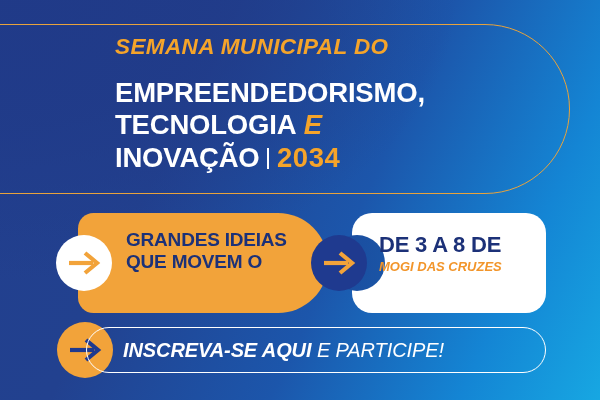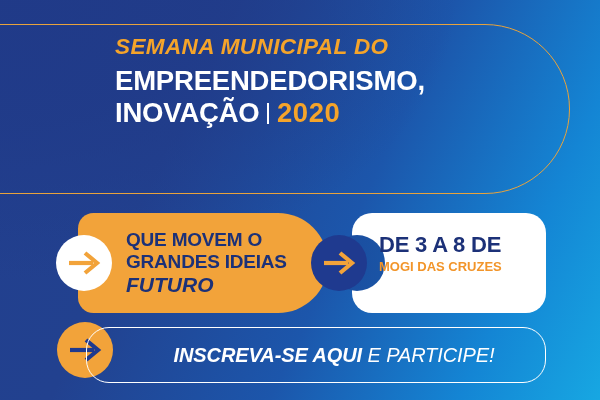--- a/index.html
+++ b/index.html
@@ -59,21 +59,21 @@
     line-height: 1.0;
     white-space: nowrap;
   }
   .t-line {
     font-size: 27.5px;
     font-weight: 800;
     color: #ffffff;
     line-height: 1.16;
     letter-spacing: -0.2px;
     white-space: nowrap;
-    margin-top: 6px;
+    margin-top: 18px;
   }
   .t-line2 { margin-top: 1px; }
   .t-e {
     color: #f5a42a;
     font-style: italic;
     font-weight: 800;
   }
   .t-sep {
     display: inline-block;
     width: 2.5px;
@@ -157,20 +157,21 @@
   .wc-l {
     font-size: 22px;
     font-weight: 600;
     letter-spacing: -0.2px;
     white-space: nowrap;
   }
   .wc-b { font-weight: 800; }
   .wc-city {
     font-size: 13px;
     font-weight: 800;
+    font-style: italic;
     color: #f2952a;
     letter-spacing: 0px;
     margin-top: 3px;
     white-space: nowrap;
   }
 
   
   .circ {
     position: absolute;
     border-radius: 50%;
@@ -193,27 +194,27 @@
     width: 56px; height: 56px;
     background: #f2a33a;
   }
 
   
   .cta-bar {
     position: absolute;
     left: 86px;
     top: 327px;
     width: 460px;
-    height: 56px;
+    height: 46px;
     border: 1.6px solid #ffffff;
     border-radius: 23px;
     box-sizing: border-box;
     display: flex;
     align-items: center;
-    justify-content: center;
+    justify-content: flex-start;
   }
   .cta-text {
     color: #ffffff;
     font-size: 20px;
     font-style: italic;
     letter-spacing: -0.1px;
     white-space: nowrap;
     padding-left: 36px;
   }
   .cta-b { font-weight: 800; }
@@ -226,31 +227,33 @@
 
   <div class="bg-overlay"></div>
   <div class="bg-overlay2"></div>
 
   <div class="hero-outline"></div>
 
   <div class="title-block">
     <div class="t-kicker">SEMANA MUNICIPAL DO</div>
     <div class="t-line">EMPREENDEDORISMO,</div>
     <div class="t-line t-line2">
-      <span>INOVAÇÃO</span><span class="t-sep"></span><span class="t-year">2020</span>
+      <span>TECNOLOGIA</span><span>&nbsp;</span><span class="t-e">E</span>
+    </div>
+    <div class="t-line t-line2">
+      <span>INOVAÇÃO</span><span class="t-sep"></span><span class="t-year">2034</span>
     </div>
   </div>
 
   <div class="mid-row">
 
     <div class="orange-card">
       <div class="orange-card-text">
+        <div class="oc-l">GRANDES IDEIAS</div>
         <div class="oc-l">QUE MOVEM O</div>
-        <div class="oc-l">GRANDES IDEIAS</div>
-        <div class="oc-strong">FUTURO</div>
       </div>
     </div>
 
     <div class="white-card"></div>
     <div class="white-card-notch"></div>
 
     <div class="white-card-text">
       <div class="wc-l">
         <span>DE</span>
         <span class="wc-b">3</span>

